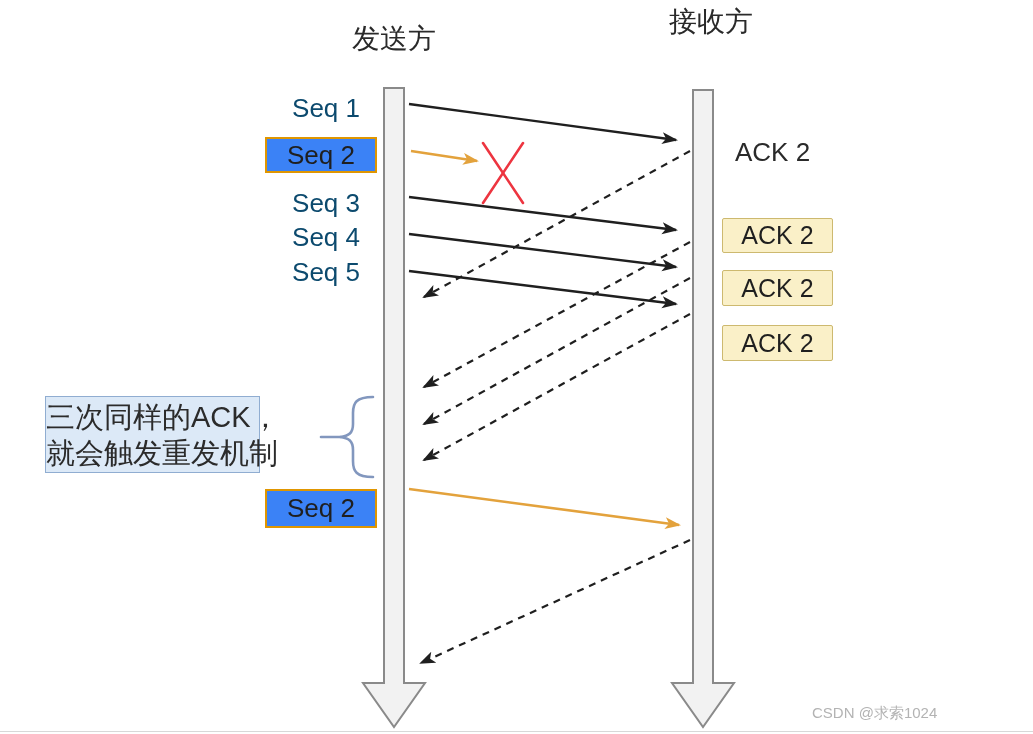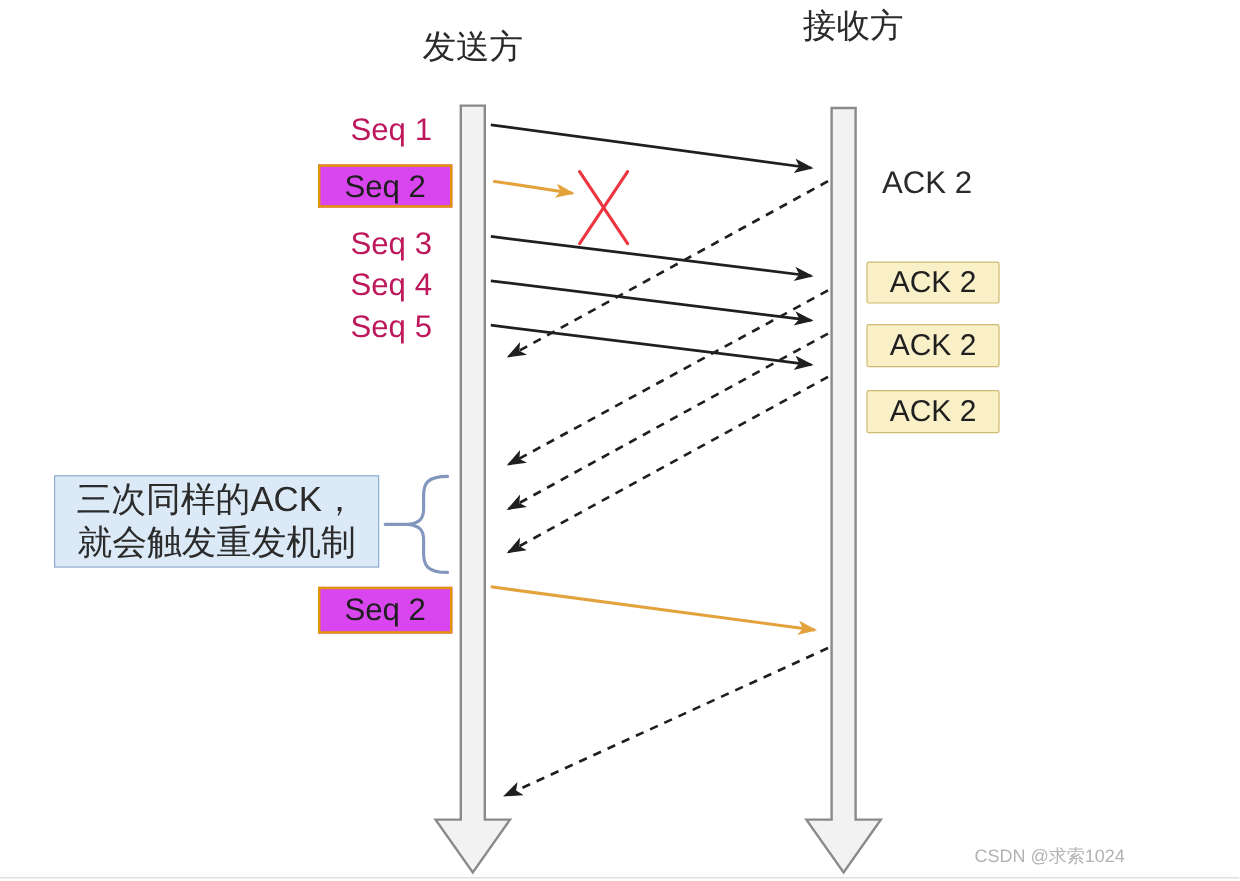--- a/index.html
+++ b/index.html
@@ -15,24 +15,24 @@
   .lane-title{
     font-size:28px;
     text-align:center;
     color:#2a2a2a;
     white-space:nowrap;
   }
   .seq-label{
     font-size:26px;
     text-align:right;
     white-space:nowrap;
-    color:#be185d;
+    color:#0c4a6e;
   }
   .seq-box{
-    background:#d946ef;
+    background:#3b82f6;
     border:2px solid #E09600;
     display:flex;align-items:center;justify-content:center;
     font-size:26px;color:#1f1f1f;
     box-sizing:border-box;
   }
   .ack-plain{
     font-size:26px;color:#2a2a2a;white-space:nowrap;
   }
   .ack-box{
     display:flex;align-items:center;justify-content:center;
@@ -125,21 +125,21 @@
   <div class="abs seq-label" style="left:255px;top:188px;width:105px;">Seq 3</div>
   <div class="abs seq-label" style="left:255px;top:222px;width:105px;">Seq 4</div>
   <div class="abs seq-label" style="left:255px;top:257px;width:105px;">Seq 5</div>
   <div class="abs seq-box" style="left:265px;top:489px;width:112px;height:39px;">Seq 2</div>
 
   <div class="abs ack-plain" style="left:735px;top:137px;">ACK 2</div>
   <div class="abs ack-box ack-yellow" style="left:722px;top:218px;width:111px;height:35px;">ACK 2</div>
   <div class="abs ack-box ack-yellow" style="left:722px;top:270px;width:111px;height:36px;">ACK 2</div>
   <div class="abs ack-box ack-yellow" style="left:722px;top:325px;width:111px;height:36px;">ACK 2</div>
 
-  <div class="abs annotation-box" style="left:45px;top:396px;width:271px;height:77px;">
+  <div class="abs annotation-box" style="left:45px;top:396px;width:215px;height:77px;">
     <div>三次同样的ACK，</div>
     <div>就会触发重发机制</div>
   </div>
 
   <div class="abs watermark" style="right:21px;top:704px;width:200px;">CSDN @求索1024</div>
 
   <div class="abs bottom-divider"></div>
 
 </div>
 

